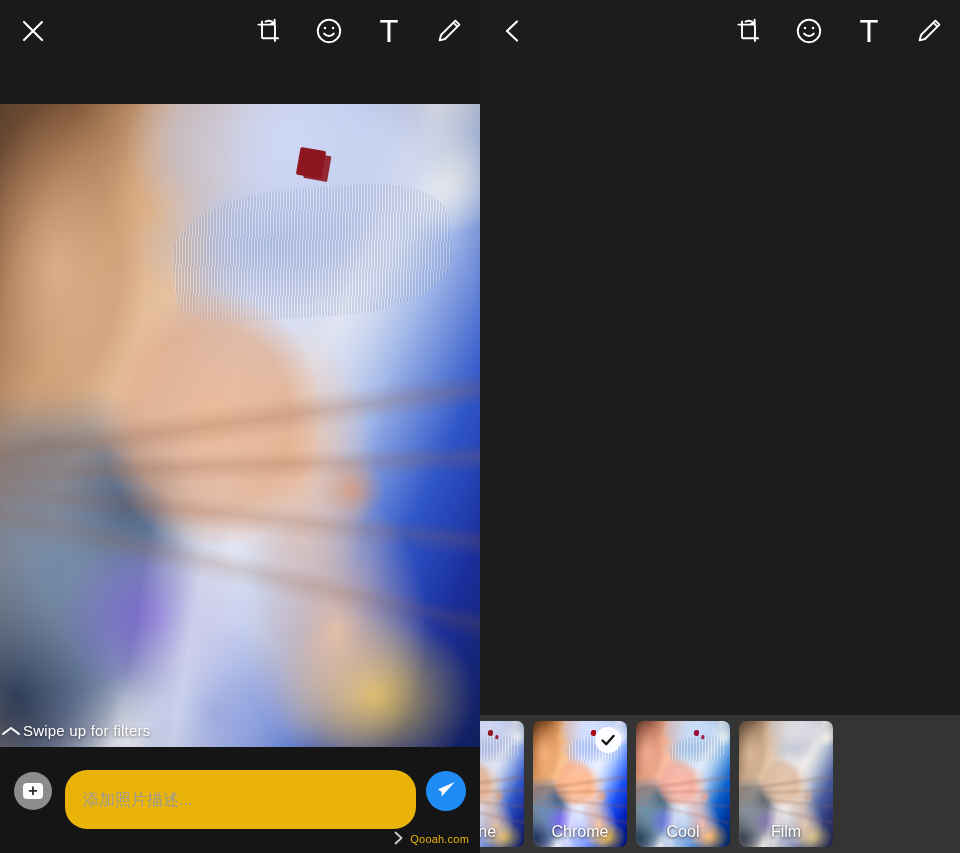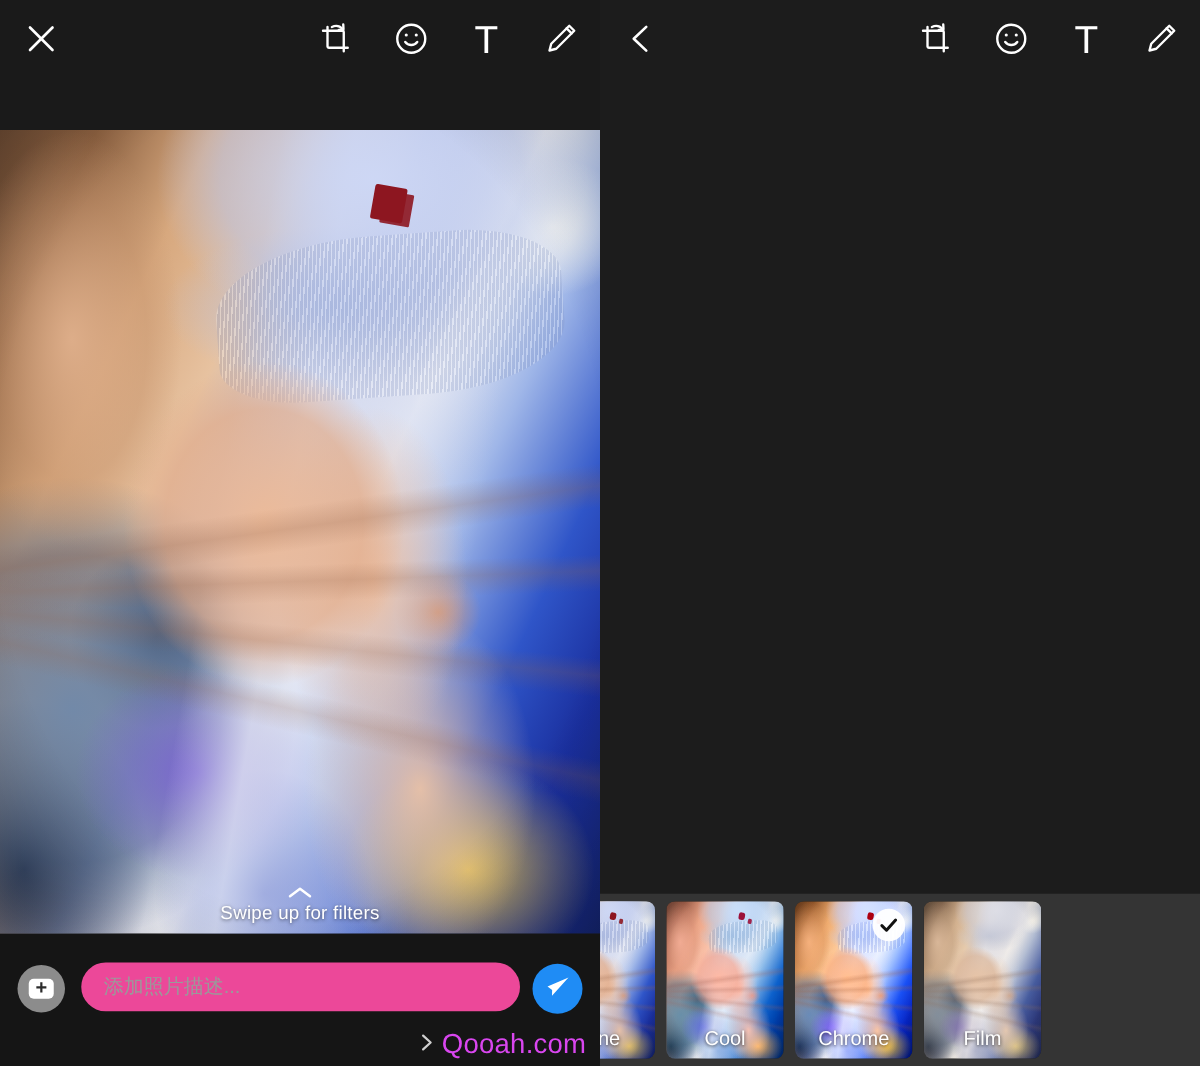--- a/index.html
+++ b/index.html
@@ -103,21 +103,21 @@
   .f-chrome { filter: saturate(1.28) contrast(1.12); }
   .f-pop    { filter: saturate(1.5) contrast(1.1); }
   .f-bw     { filter: grayscale(1) contrast(1.08); }
   .f-cool   { filter: hue-rotate(-14deg) saturate(1.12) brightness(1.02); }
   .f-film   { filter: sepia(.22) saturate(.82) contrast(.96); }
   .f-none   { filter: none; }
 
   
   .swipe-hint {
     position: absolute; left: 0; right: 0; bottom: 8px;
-    display: flex; flex-direction: column; align-items: center; gap: 1px;
+    display: flex; flex-direction: row; align-items: center; gap: 1px;
     pointer-events: none;
   }
   .swipe-hint .chev { line-height: .6; }
   .swipe-hint .txt {
     color: #fff; font-size: 15px; letter-spacing: .2px;
     text-shadow: 0 1px 3px rgba(0,0,0,.55);
   }
 
   
   .composer {
@@ -130,38 +130,38 @@
     background: #8c8c8c; display: flex; align-items: center; justify-content: center;
     flex: 0 0 38px; margin-top: 9px;
   }
   .add-btn .plate {
     width: 20px; height: 16px; border-radius: 4px; background: #fff;
     display: flex; align-items: center; justify-content: center;
     color: #2b2b2b; font-size: 16px; font-weight: 700; line-height: 1;
     font-family: "Liberation Sans", sans-serif;
   }
   .caption-field {
-    flex: 1; height: 39px; margin: 7px 10px 0 13px;
-    background: #ec4899; border-radius: 22px;
+    flex: 1; height: 59px; margin: 7px 10px 0 13px;
+    background: #eab308; border-radius: 22px;
     display: flex; align-items: center; padding: 0 18px;
     border: none; outline: none; width: 100%;
     font-family: "Liberation Sans", sans-serif; font-size: 16px; color: #2a2a2a;
   }
   .caption-field::placeholder { color: #9a9a9a; }
   .send-btn {
     width: 40px; height: 40px; border-radius: 50%; background: #1f8cf5;
     display: flex; align-items: center; justify-content: center;
     flex: 0 0 40px; margin-top: 8px;
   }
 
   
   .watermark {
     position: absolute; right: 11px; bottom: 5px;
     display: flex; align-items: center; gap: 6px;
-    color: #d946ef; font-size: 22px; letter-spacing: .2px;
+    color: #eab308; font-size: 11px; letter-spacing: .2px;
   }
 
   
   .filter-strip {
     position: absolute; left: 0; bottom: 0; width: 480px; height: 138px;
     background: #343434;
     display: flex; align-items: center; gap: 9px;
     padding: 0 6px; overflow: hidden;
   }
   .filter-item {
@@ -330,51 +330,51 @@
             <div class="ph ph-sleeve"></div>
             <div class="ph-rib"></div>
             <div class="ph ph-hands"></div>
             <div class="ph ph-fingers"></div>
             <div class="ph-logo"></div>
             <div class="ph ph-vig"></div>
           </div>
           <div class="filter-label">None</div>
         </div>
         <div class="filter-item">
+          <div class="filter-thumb f-chrome">
+            <div class="ph ph-base"></div>
+            <div class="ph ph-blanket"></div>
+            <div class="ph ph-sleeve"></div>
+            <div class="ph-rib"></div>
+            <div class="ph ph-hands"></div>
+            <div class="ph ph-fingers"></div>
+            <div class="ph-logo"></div>
+            <div class="ph ph-vig"></div>
+          </div>
+          <div class="filter-check">
+            <svg width="16" height="16" viewBox="0 0 16 16" fill="none" stroke="#111" stroke-width="2.4" stroke-linecap="round" stroke-linejoin="round">
+              <polyline points="2.5,8.5 6.2,12.2 13.5,4"></polyline>
+            </svg>
+          </div>
+          <div class="filter-label">Chrome</div>
+        </div>
+        <div class="filter-item">
           <div class="filter-thumb f-cool">
             <div class="ph ph-base"></div>
             <div class="ph ph-blanket"></div>
             <div class="ph ph-sleeve"></div>
             <div class="ph-rib"></div>
             <div class="ph ph-hands"></div>
             <div class="ph ph-fingers"></div>
             <div class="ph-logo"></div>
             <div class="ph ph-vig"></div>
           </div>
           <div class="filter-label">Cool</div>
         </div>
         <div class="filter-item">
-          <div class="filter-thumb f-chrome">
-            <div class="ph ph-base"></div>
-            <div class="ph ph-blanket"></div>
-            <div class="ph ph-sleeve"></div>
-            <div class="ph-rib"></div>
-            <div class="ph ph-hands"></div>
-            <div class="ph ph-fingers"></div>
-            <div class="ph-logo"></div>
-            <div class="ph ph-vig"></div>
-          </div>
-          <div class="filter-check">
-            <svg width="16" height="16" viewBox="0 0 16 16" fill="none" stroke="#111" stroke-width="2.4" stroke-linecap="round" stroke-linejoin="round">
-              <polyline points="2.5,8.5 6.2,12.2 13.5,4"></polyline>
-            </svg>
-          </div>
-          <div class="filter-label">Chrome</div>
-        </div>
-        <div class="filter-item">
           <div class="filter-thumb f-film">
             <div class="ph ph-base"></div>
             <div class="ph ph-blanket"></div>
             <div class="ph ph-sleeve"></div>
             <div class="ph ph-hands"></div>
             <div class="ph ph-fingers"></div>
             <div class="ph ph-vig"></div>
           </div>
           <div class="filter-label">Film</div>
         </div>

